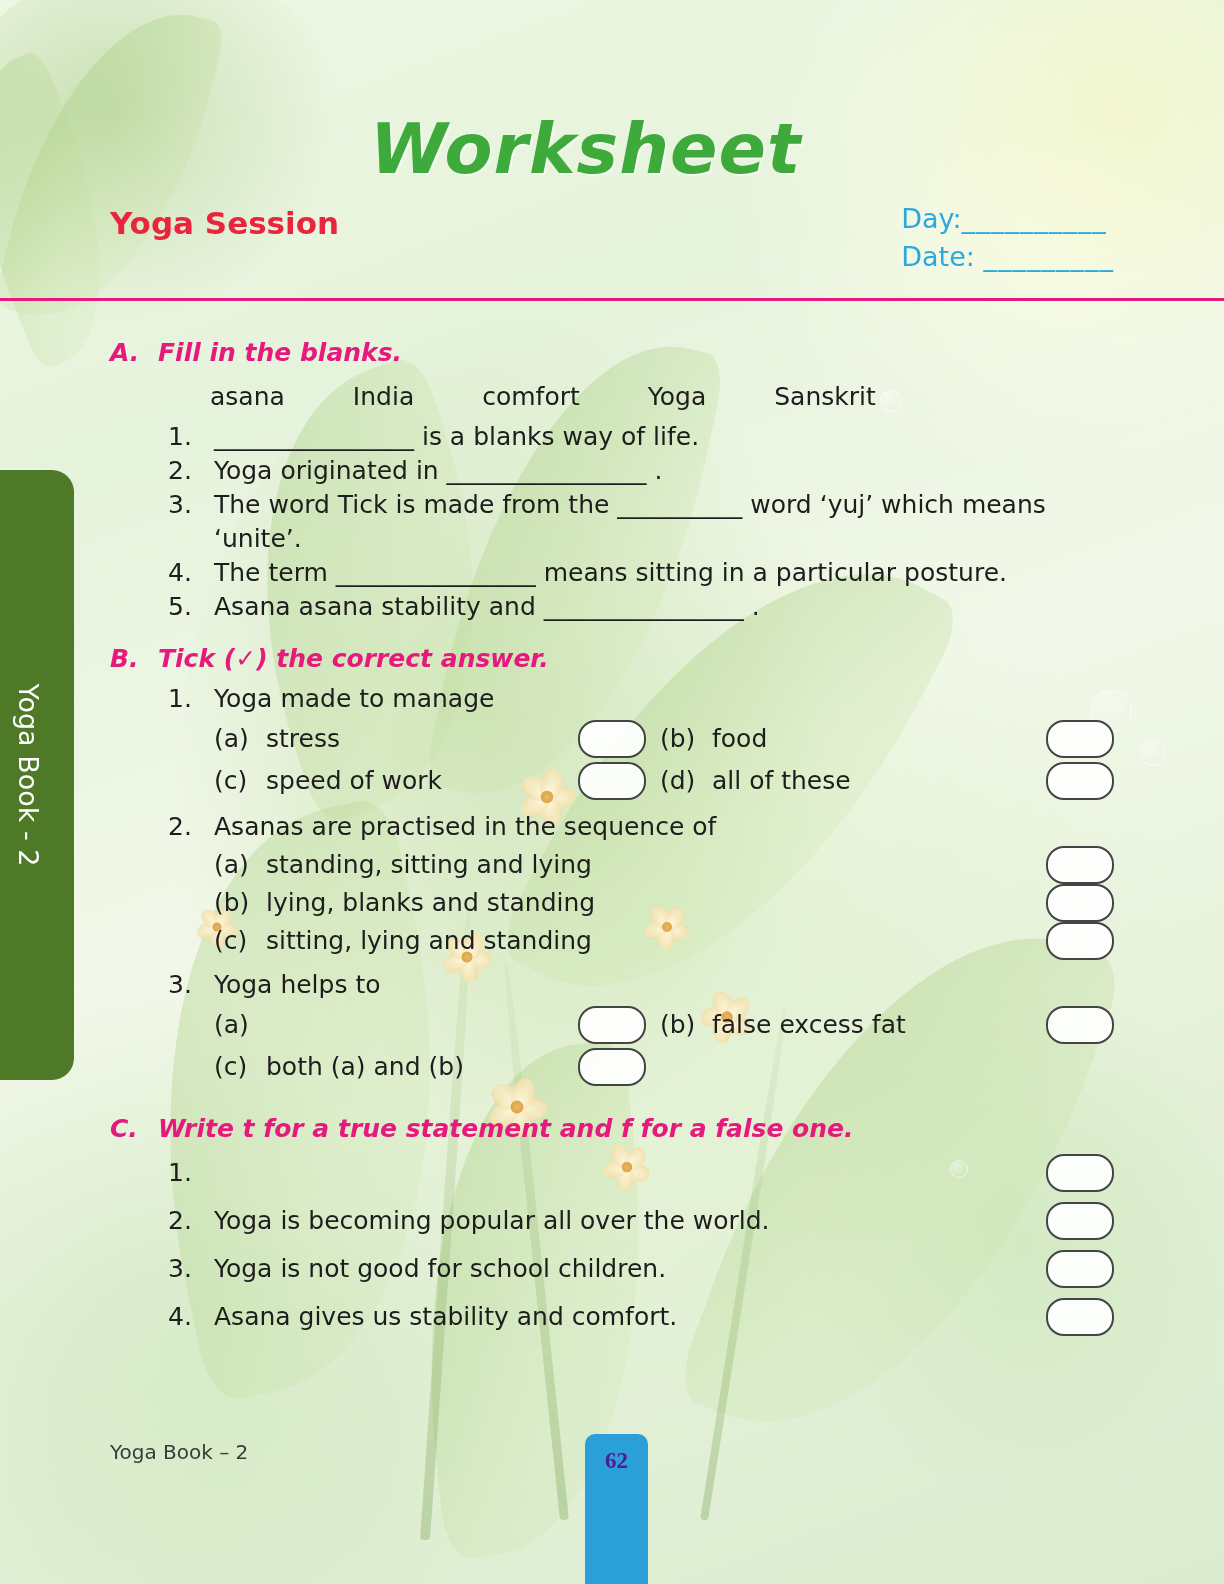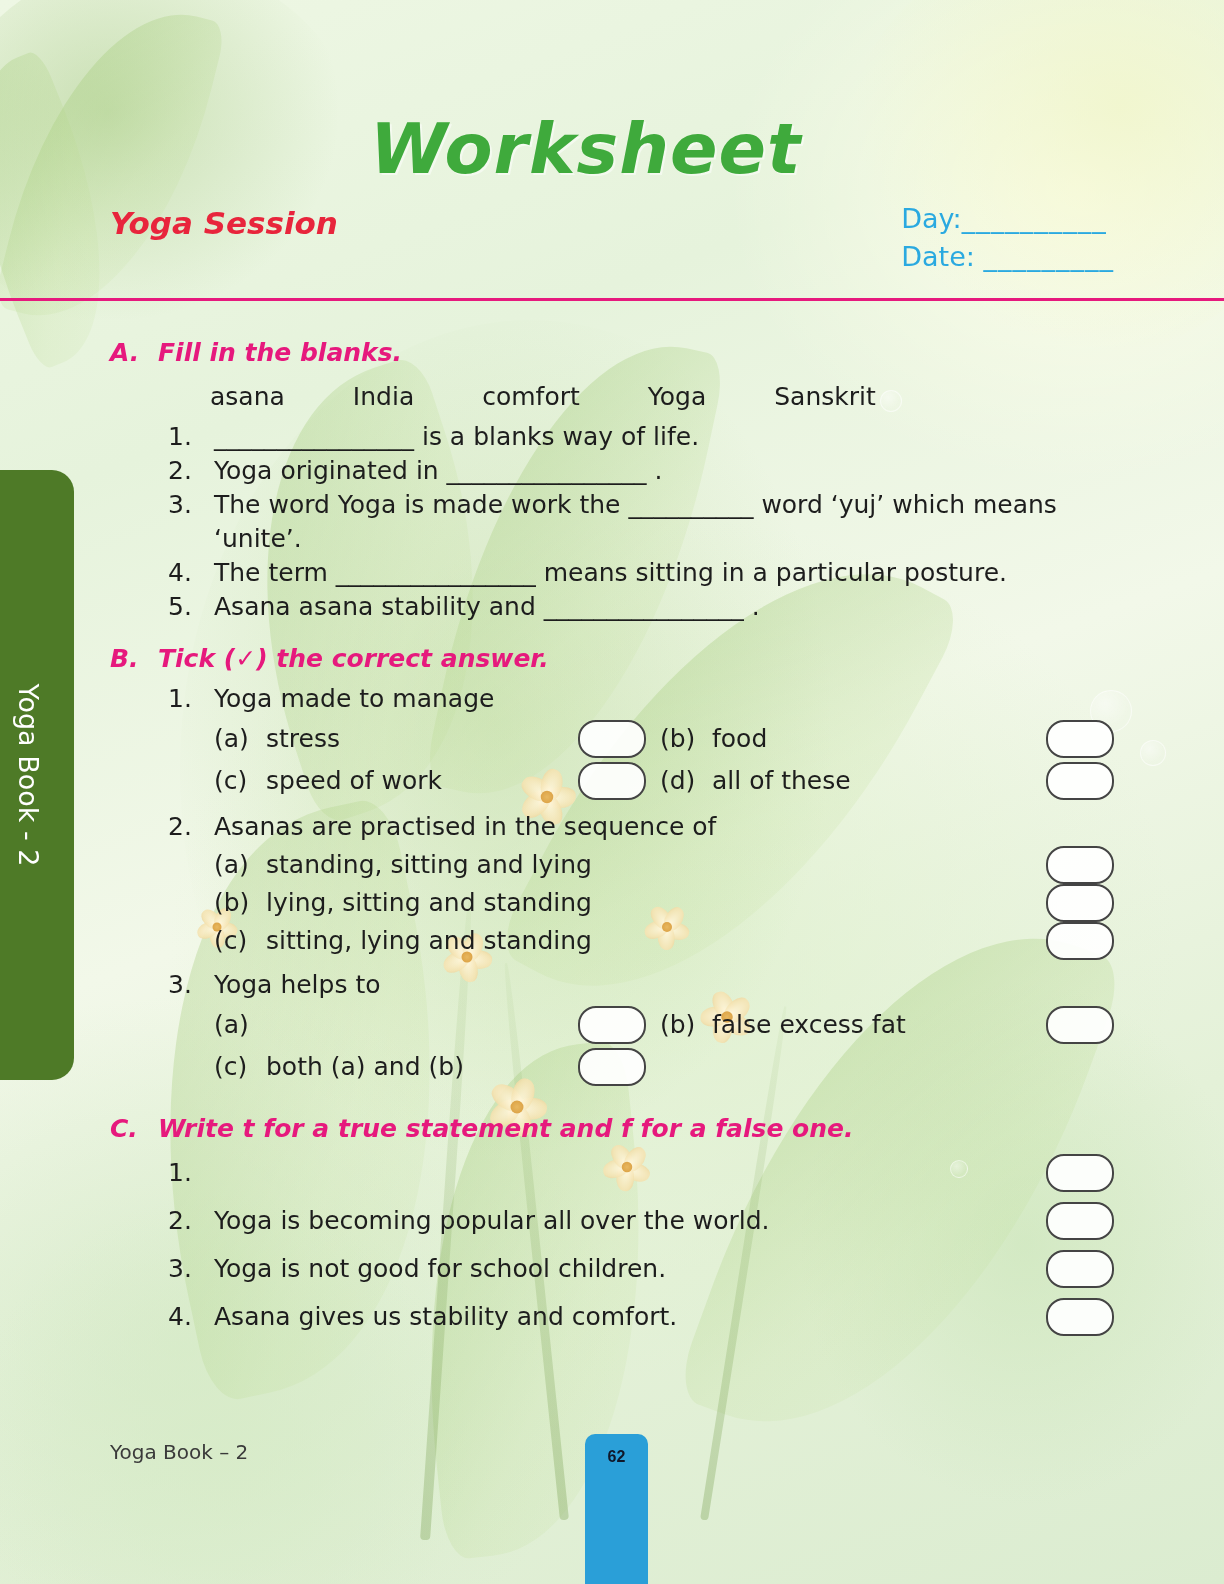--- a/index.html
+++ b/index.html
@@ -109,21 +109,20 @@
     letter-spacing: 1px;
     color: #3faa3c;
     text-shadow: 2px 2px 0 rgba(255,255,255,0.5);
   }
   .session-title {
     position: absolute;
     left: 110px;
     top: 205px;
     font-size: 31px;
     font-weight: bold;
-    font-style: italic;
     color: #e8253c;
     font-family: "DejaVu Sans", sans-serif;
   }
   .meta {
     position: absolute;
     right: 110px;
     top: 200px;
     text-align: left;
     color: #2aa9e0;
     font-size: 27px;
@@ -260,24 +259,24 @@
     background: #2a9fd8;
     border-radius: 10px 10px 0 0;
     z-index: 6;
   }
   .page-tab span {
     position: absolute;
     top: 14px;
     left: 0;
     width: 100%;
     text-align: center;
-    color: #0f172a;
+    color: #4c1d95;
     font-weight: bold;
-    font-size: 16px;
-    font-family: Liberation Sans, sans-serif;
+    font-size: 23px;
+    font-family: Liberation Serif, serif;
   }
 </style>
 </head>
 <body>
 
 <div class="page">
 
   <div class="deco leaf-blob-1"></div>
   <div class="deco leaf-blob-2"></div>
   <div class="deco leaf-blob-3"></div>
@@ -396,21 +395,21 @@
       <div class="qrow">
         <span class="qnum">1.</span>
         <span class="qtext">________________ is a blanks way of life.</span>
       </div>
       <div class="qrow">
         <span class="qnum">2.</span>
         <span class="qtext">Yoga originated in ________________ .</span>
       </div>
       <div class="qrow">
         <span class="qnum">3.</span>
-        <span class="qtext">The word Yoga is made work the __________ word ‘yuj’ which means ‘unite’.</span>
+        <span class="qtext">The word Tick is made from the __________ word ‘yuj’ which means ‘unite’.</span>
       </div>
       <div class="qrow">
         <span class="qnum">4.</span>
         <span class="qtext">The term ________________ means sitting in a particular posture.</span>
       </div>
       <div class="qrow">
         <span class="qnum">5.</span>
         <span class="qtext">Asana asana stability and ________________ .</span>
       </div>
     </div>
@@ -457,21 +456,21 @@
       <div class="optrow">
         <div class="opt">
           <span class="opt-letter">(a)</span>
           <span class="opt-text">standing, sitting and lying</span>
         </div>
         <span class="tickbox box-right"></span>
       </div>
       <div class="optrow">
         <div class="opt">
           <span class="opt-letter">(b)</span>
-          <span class="opt-text">lying, sitting and standing</span>
+          <span class="opt-text">lying, blanks and standing</span>
         </div>
         <span class="tickbox box-right"></span>
       </div>
       <div class="optrow">
         <div class="opt">
           <span class="opt-letter">(c)</span>
           <span class="opt-text">sitting, lying and standing</span>
         </div>
         <span class="tickbox box-right"></span>
       </div>

